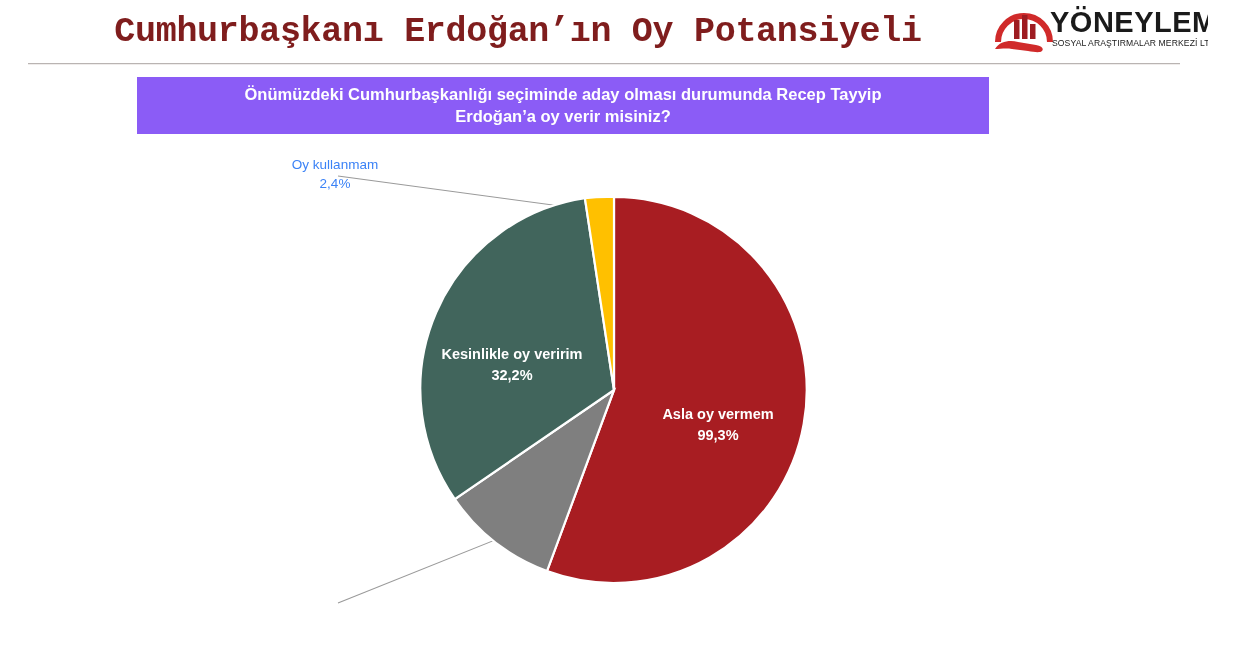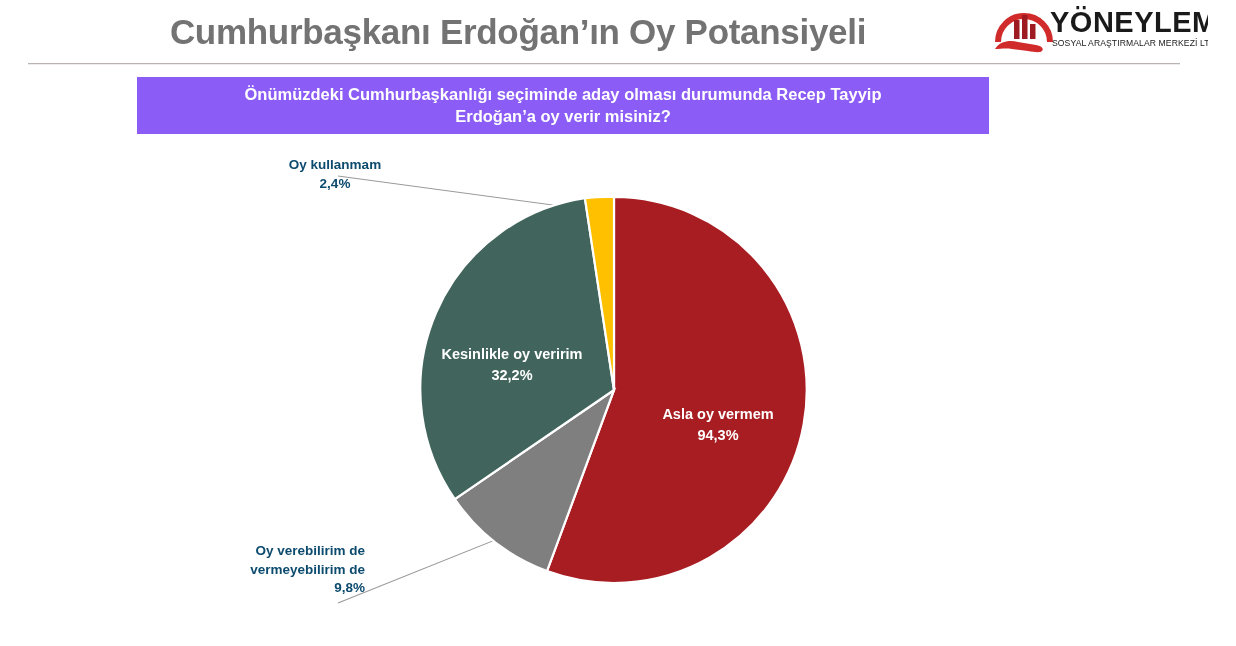--- a/index.html
+++ b/index.html
@@ -18,23 +18,24 @@
 
   
   #page-title {
     position: absolute;
     left: 0;
     top: 12px;
     width: 1036px;
     text-align: center;
     font-size: 35px;
     font-weight: bold;
-    color: #737373;
+    color: #7f1d1d;
     letter-spacing: -0.3px;
     white-space: nowrap;
+    font-family: Liberation Mono, monospace;
   }
 
   #logo {
     position: absolute;
     right: 28px;
     top: 2px;
     width: 218px;
     height: 52px;
   }
 
@@ -82,22 +83,22 @@
     left: 0;
     top: 0;
     width: 1236px;
     height: 506px;
   }
 
   
   .callout {
     position: absolute;
     font-size: 13.5px;
-    font-weight: bold;
-    color: #0c4a6e;
+    font-weight: normal;
+    color: #3b82f6;
     line-height: 1.38;
     white-space: pre-line;
   }
   #callout-oy-kullanmam {
     left: 250px;
     top: 16px;
     width: 170px;
     text-align: center;
   }
   #callout-kararsiz {
@@ -174,22 +175,19 @@
 
       <path d="M 614 250 L 454.8 359.2 A 193 193 0 0 1 584.9 58.2 Z" fill="#41655C" stroke="#ffffff" stroke-width="2.2"></path>
 
       <path d="M 614 250 L 584.9 58.2 A 193 193 0 0 1 614 57 Z" fill="#FFC000" stroke="#ffffff" stroke-width="2.2"></path>
     </g>
   </svg>
 
   <div class="callout" id="callout-oy-kullanmam">Oy kullanmam
 2,4%</div>
 
-  <div class="callout" id="callout-kararsiz">Oy verebilirim de
-vermeyebilirim de
-9,8%</div>
 
   <div class="slice-label" id="slice-label-green">Kesinlikle oy veririm
 32,2%</div>
 
   <div class="slice-label" id="slice-label-red">Asla oy vermem
-94,3%</div>
+99,3%</div>
 </div>
 
 </body></html>

